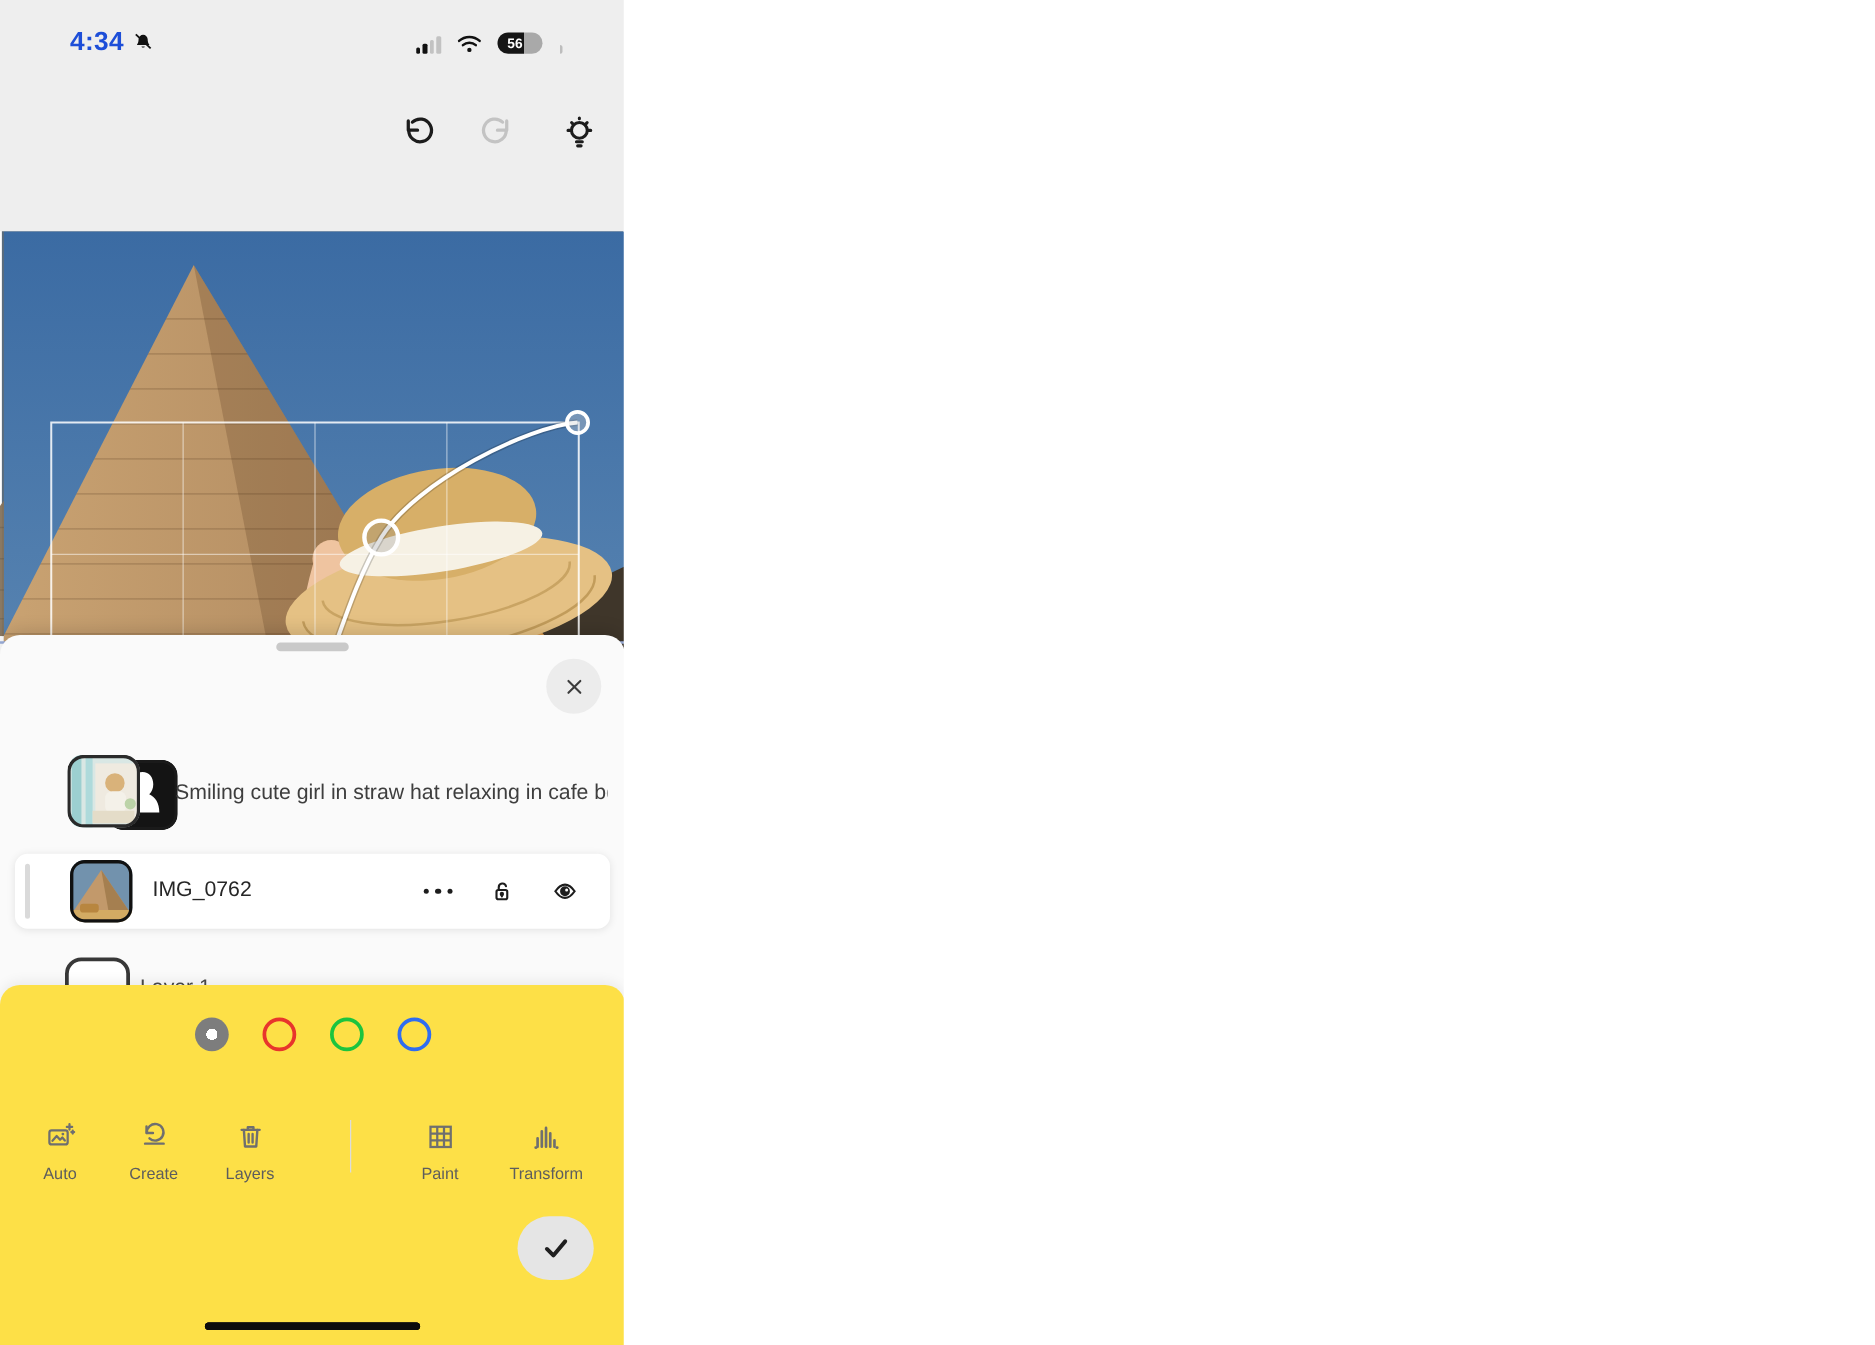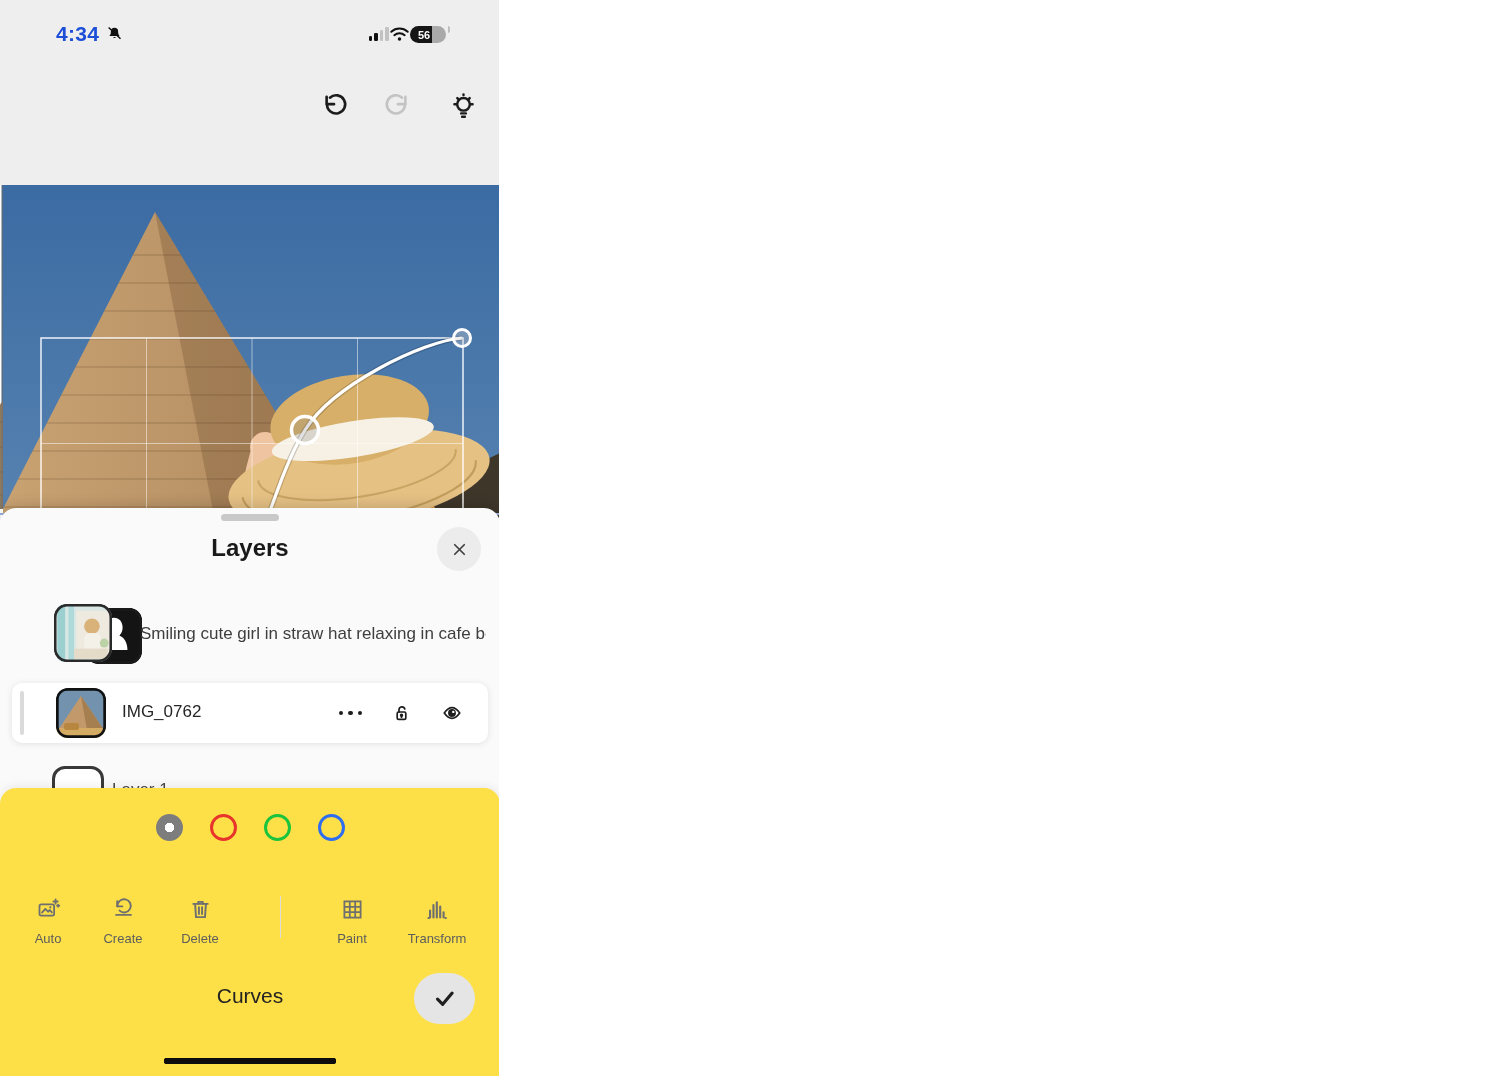--- a/index.html
+++ b/index.html
@@ -10,21 +10,21 @@
   #p1{left:0} #p2{left:500} #p3{left:1000}
   .vdivider{position:absolute;top:0;width:3px;height:1076px;background:#fff;z-index:60}
 
   
   .chrome{position:absolute;left:0;top:0;width:500px;height:181px;background:#ececec;z-index:10}
   .chrome.dim{background:#d5d5d5;height:175px}
   .chrome.p3{height:185px;background:#eeeeee}
   .statusbar{position:absolute;left:0;top:0;width:100%;height:62px}
   .status-left{position:absolute;left:56px;top:22px;display:flex;align-items:center;gap:6px}
   .time{font-size:21px;font-weight:700;color:#1d4ed8;letter-spacing:.3px}
-  .status-right{position:absolute;right:50px;top:26px;display:flex;align-items:flex-start;gap:0}
+  .status-right{position:absolute;right:50px;top:26px;display:flex;align-items:flex-end;gap:12px}
   .sigbars{display:flex;align-items:flex-end;gap:2px;height:15px}
   .sigbars i{display:block;width:3.6px;border-radius:1.2px;background:#111}
   .sigbars i:nth-child(1){height:5px}.sigbars i:nth-child(2){height:8px}
   .sigbars i:nth-child(3){height:11px;background:#c2c2c2}.sigbars i:nth-child(4){height:14px;background:#c2c2c2}
   .battery{position:relative;width:36px;height:17px;border-radius:8.5px;overflow:hidden;
            background:linear-gradient(to right,#151515 0 60%,#a9a9a9 60% 100%);
            display:flex;align-items:center;justify-content:center}
   .battery span{color:#fff;font-size:11px;font-weight:700;position:relative;z-index:2;left:-4px}
   .batt-nub{width:2.5px;height:7px;background:#bdbdbd;border-radius:0 2px 2px 0;margin-left:1.5px}
   .appbar{position:absolute;left:0;top:76px;width:100%;height:64px}
@@ -416,21 +416,20 @@
         <ellipse cx="0" cy="18" rx="122" ry="40" fill="#bfa375"></ellipse>
         <path d="M-110 18 A110 34 0 0 0 110 18" stroke="rgba(120,90,40,.35)" stroke-width="2" fill="none"></path>
         <ellipse cx="0" cy="-22" rx="76" ry="40" fill="#b09157"></ellipse>
         <ellipse cx="0" cy="-4" rx="78" ry="17" fill="#ddd6c6"></ellipse>
       </g>
       <rect width="497" height="332" fill="rgba(0,0,0,.05)"></rect>
     </svg>
 
     <div class="sheet2">
       <div class="grab"></div>
-      <div class="sheet-title">Layers</div>
       <div class="close-circ">
         <svg viewBox="0 0 24 24" fill="none" stroke="currentColor" stroke-width="2.1" stroke-linecap="round">
             <path d="M6 6l12 12M18 6 6 18"></path>
           </svg>
       </div>
 
       <div class="lrow" style="top:92px;height:68px">
         <svg class="thumb" style="position:absolute;left:86px;top:8px" width="56" height="56" viewBox="0 0 52 52">
           <rect width="52" height="52" rx="12" fill="#141414"></rect>
           <path d="M26 9c5 0 8 4 8 9 0 3-1 5.5-3 7.5 4.5 2 7.5 6.5 7.5 13.5H13.5c0-7 3-11.5 7.5-13.5-2-2-3-4.5-3-7.5 0-5 3-9 8-9Z" fill="#fff"></path>
@@ -712,40 +711,39 @@
             </svg>
           <b>Create</b>
         </div>
         <div class="tool-cell" style="left:162px;width:76px;top:108px">
           <svg viewBox="0 0 24 24" fill="none" stroke="currentColor" stroke-width="1.7" stroke-linecap="round" stroke-linejoin="round">
               <path d="M5.6 7h12.8"></path>
               <path d="M10 7V5.2h4V7"></path>
               <path d="M7.2 7 8 18.8h8L16.8 7"></path>
               <path d="M10.6 10v6M13.4 10v6"></path>
             </svg>
-          <b>Delete</b>
+          <b>Layers</b>
         </div>
         <div class="p3-div"></div>
         <div class="tool-cell" style="left:314px;width:76px;top:108px">
           <svg viewBox="0 0 24 24" fill="none" stroke="currentColor" stroke-width="1.6">
               <rect x="4.8" y="4.8" width="14.4" height="14.4"></rect>
               <path d="M9.6 4.8v14.4M14.4 4.8v14.4M4.8 9.6h14.4M4.8 14.4h14.4"></path>
             </svg>
           <b>Paint</b>
         </div>
         <div class="tool-cell" style="left:399px;width:76px;top:108px">
           <svg viewBox="0 0 24 24" fill="none" stroke="currentColor" stroke-width="1.9" stroke-linecap="round">
               <path d="M5.4 19v-6M8.4 19V8M11.4 19V5.6M14.4 19V9.4M17.4 19v-4.6"></path>
               <path d="M4 19.6h.4M19 19.6h.4"></path>
             </svg>
           <b>Transform</b>
         </div>
       </div>
 
-      <div class="panel-label">Curves</div>
       <div class="apply-pill">
         <svg viewBox="0 0 24 24" fill="none" stroke="currentColor" stroke-width="2.8" stroke-linecap="round" stroke-linejoin="round">
             <path d="M5.8 12.6 10.4 17.2 18.8 7.2"></path>
           </svg>
       </div>
     </div>
     <div class="home-ind"></div>
   </section>
 
   <div class="vdivider" style="left:499px"></div>

